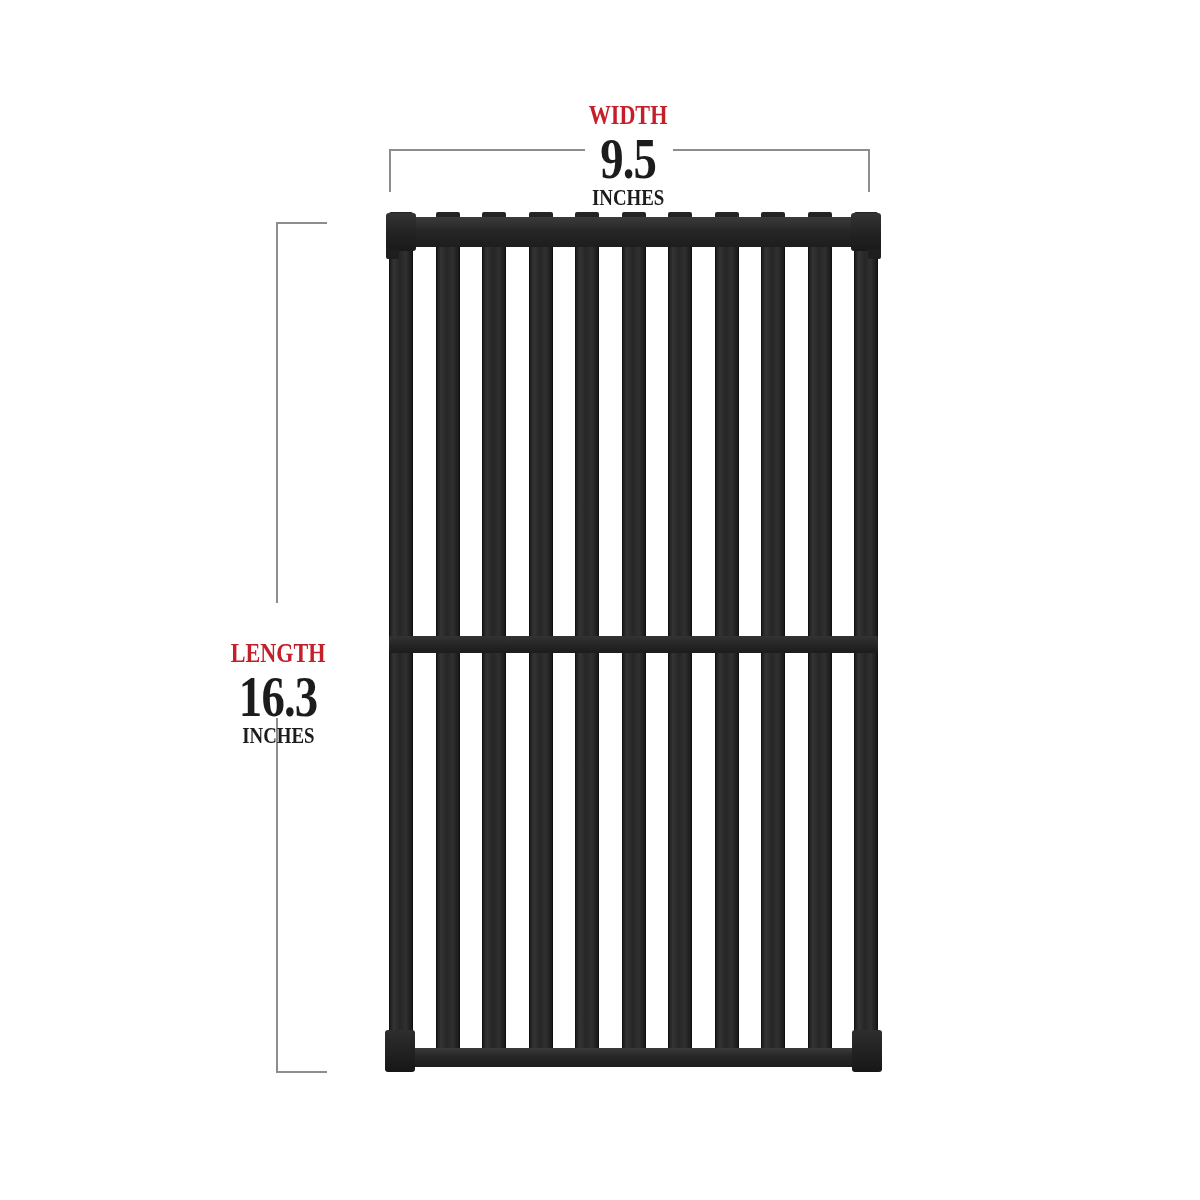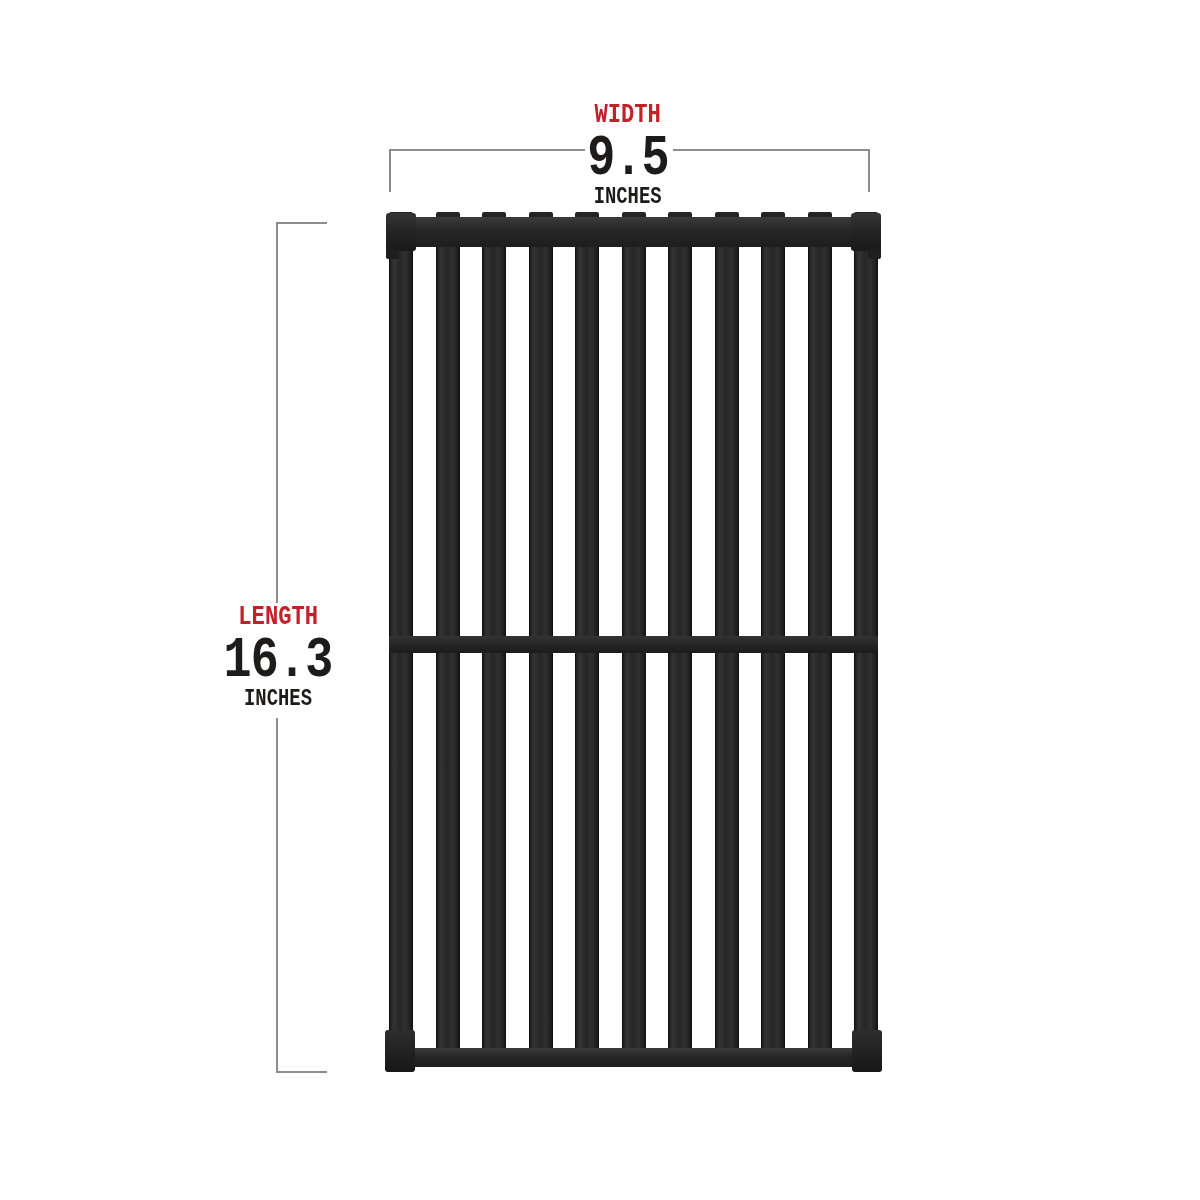--- a/index.html
+++ b/index.html
@@ -2,21 +2,21 @@
 <html style="--red: #c4202a; --txt: #1e1b1b; --line-gray: #8d8d8d; --bg: #ffffff;"><head>
 <meta charset="utf-8">
 <style>
   html, body { margin: 0; padding: 0; background: #fff; }
   .canvas {
     position: relative;
     width: 1200px;
     height: 1200px;
     background: var(--bg, #fff);
     overflow: hidden;
-    font-family: Liberation Mono, monospace;
+    font-family: Liberation Serif, serif;
   }
 
   
   .dim { position: absolute; background: var(--line-gray, #8d8d8d); }
 
   
   .dim-text {
     position: absolute;
     display: flex;
     flex-direction: column;
@@ -40,21 +40,21 @@
     letter-spacing: -1px;
   }
   .dim-unit {
     color: var(--txt, #1e1b1b);
     font-weight: 700;
     font-size: 23px;
     line-height: 1.0;
     margin-top: 0px;
   }
   #width-annotation  { left: 628px; top: 102px; transform: translateX(-50%); }
-  #length-annotation { left: 278px; top: 604px; transform: translateX(-50%); }
+  #length-annotation { left: 278px; top: 640px; transform: translateX(-50%); }
 
   
   .grate {
     position: absolute;
     left: 389px; top: 212px;
     width: 489px; height: 860px;
   }
   .grate * { position: absolute; }
   .rail {
     left: 0; right: 0;

